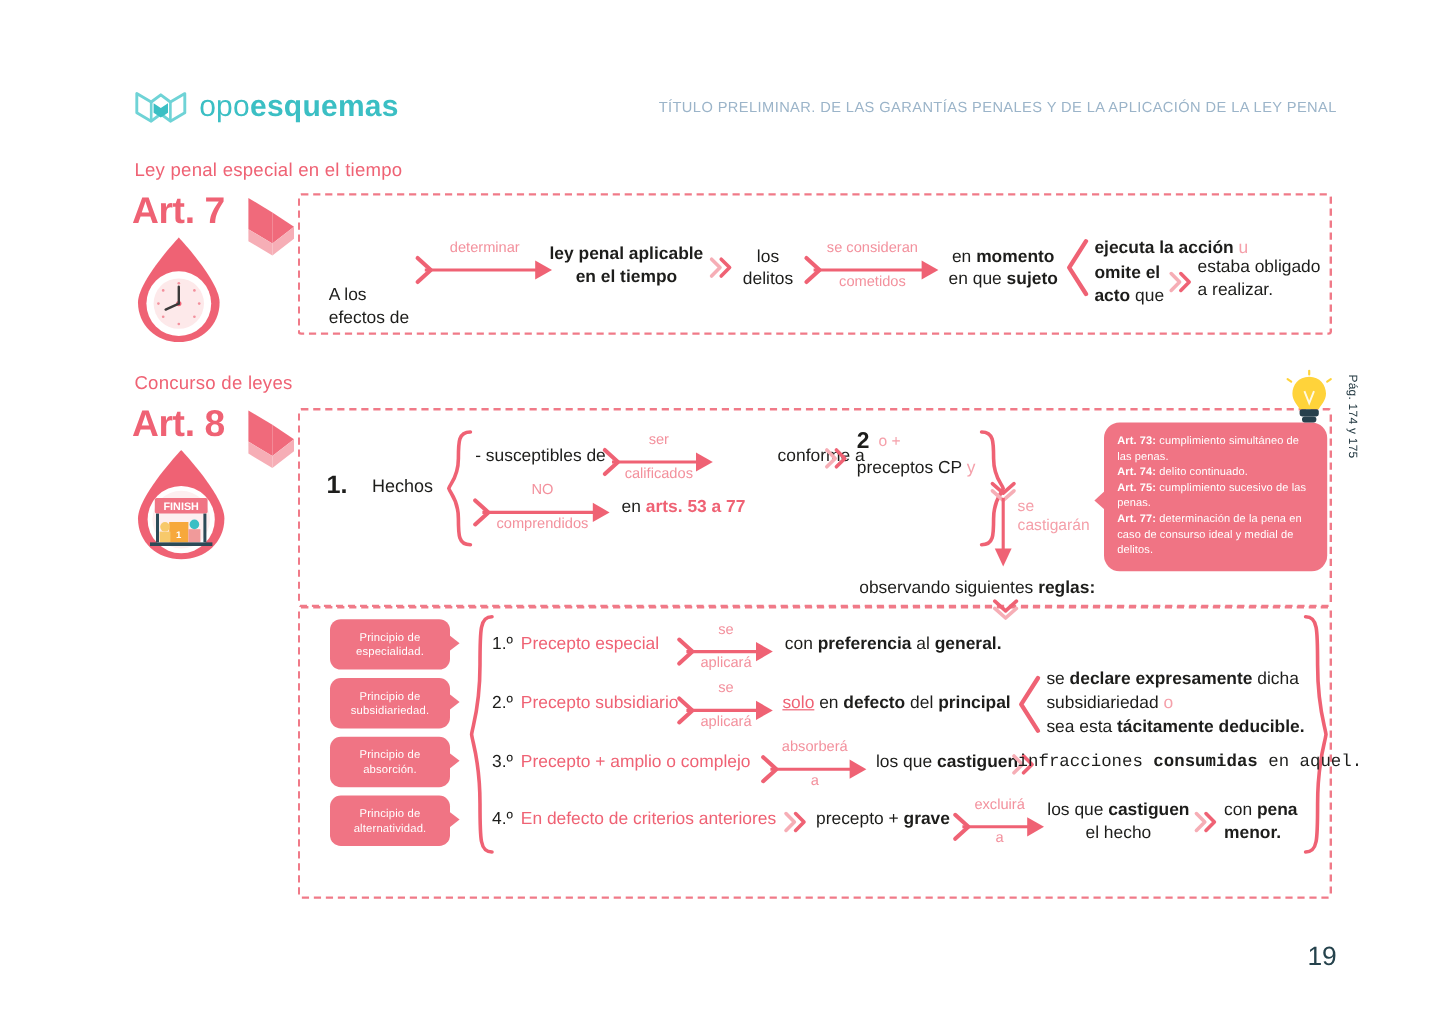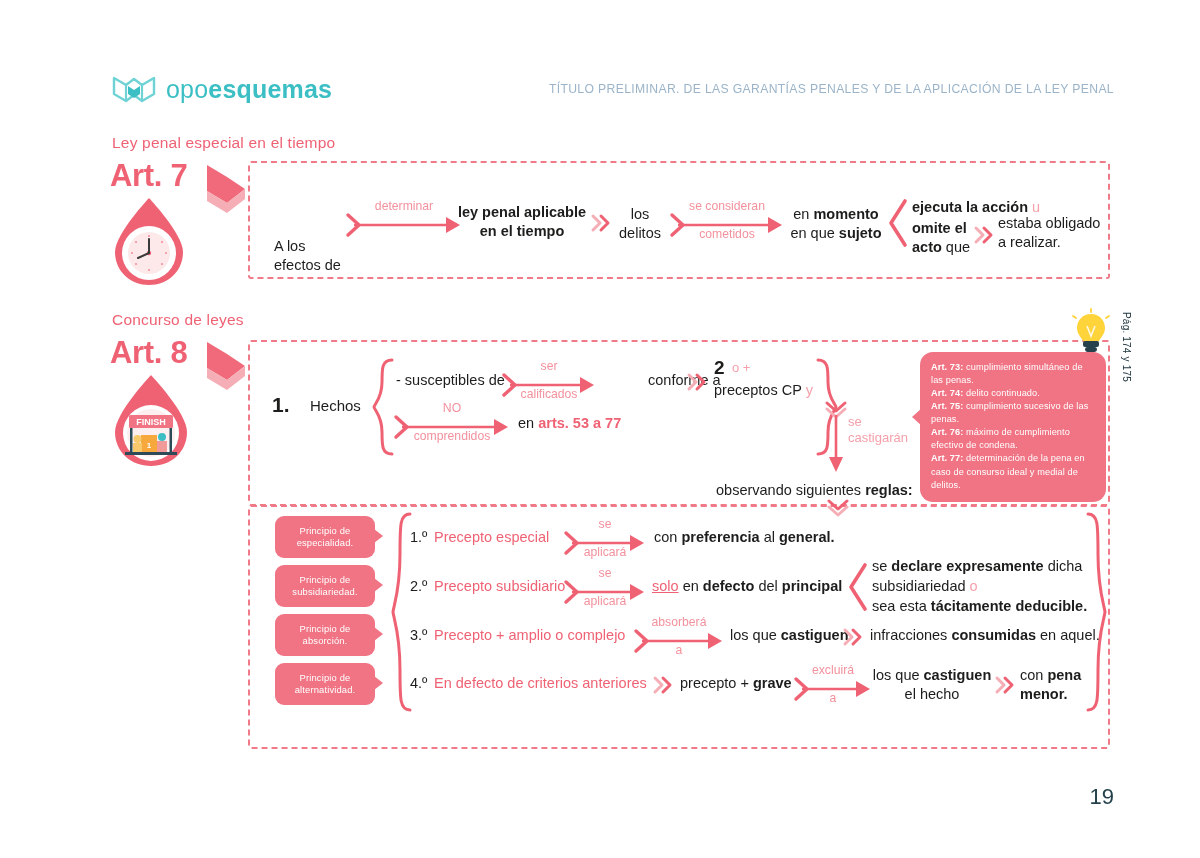--- a/index.html
+++ b/index.html
@@ -350,21 +350,20 @@
     <svg width="20" height="16" viewBox="0 0 20 16">
       <path d="M1 1 L10 9 L19 1" fill="none" stroke="#ef6274" stroke-width="3" stroke-linecap="round" stroke-linejoin="round"></path>
       <path d="M1 7 L10 15 L19 7" fill="none" stroke="#f6aeb6" stroke-width="3" stroke-linecap="round" stroke-linejoin="round"></path>
     </svg>
   </div>
 
   <div class="infobox">
     <div><b>Art. 73:</b><span> cumplimiento simultáneo de las penas.</span></div>
     <div><b>Art. 74:</b><span> delito continuado.</span></div>
     <div><b>Art. 75:</b><span> cumplimiento sucesivo de las penas.</span></div>
-    <div><b>Art. 76:</b><span> máximo de cumplimiento efectivo de condena.</span></div>
     <div><b>Art. 77:</b><span> determinación de la pena en caso de consurso ideal y medial de delitos.</span></div>
   </div>
 
   <div class="bulb">
     <svg width="34" height="44" viewBox="0 0 34 44">
       <path d="M17 2 C26 2 31 9 31 16 C31 22 27 25 25 29 L9 29 C7 25 3 22 3 16 C3 9 8 2 17 2 Z" fill="#ffd33a"></path>
       <path d="M13 14 L17 24 L21 14" fill="none" stroke="#ffffff" stroke-width="1.6" opacity=".85"></path>
       <rect x="9" y="29" width="16" height="6" rx="2" fill="#26404c"></rect>
       <rect x="11" y="35" width="12" height="5" rx="2.4" fill="#26404c"></rect>
       <g stroke="#ffd33a" stroke-width="1.8" stroke-linecap="round">
@@ -453,21 +452,21 @@
   </div>
   <div class="t" style="left:730px;top:626px;">
     <span>los que </span><b>castiguen</b>
   </div>
   <div class="dchev" style="left:844px;top:629px;">
     <svg width="20" height="16" viewBox="0 0 20 16">
       <path d="M1 1 L8 8 L1 15" fill="none" stroke="#f6aeb6" stroke-width="3" stroke-linecap="round" stroke-linejoin="round"></path>
       <path d="M9 1 L16 8 L9 15" fill="none" stroke="#ef6274" stroke-width="3" stroke-linecap="round" stroke-linejoin="round"></path>
     </svg>
   </div>
-  <div class="t" style="left:870px;top:626px;">
+  <div class="t" style="left:848px;top:626px;font-family:Liberation Mono, monospace;">
     <span>infracciones </span><b>consumidas</b><span> en aquel.</span>
   </div>
 
   <div class="t" style="left:410px;top:674px;">4.º</div>
   <div class="t pink" style="left:434px;top:674px;">En defecto de criterios anteriores</div>
   <div class="dchev" style="left:654px;top:677px;">
     <svg width="20" height="16" viewBox="0 0 20 16">
       <path d="M1 1 L8 8 L1 15" fill="none" stroke="#f6aeb6" stroke-width="3" stroke-linecap="round" stroke-linejoin="round"></path>
       <path d="M9 1 L16 8 L9 15" fill="none" stroke="#ef6274" stroke-width="3" stroke-linecap="round" stroke-linejoin="round"></path>
     </svg>

